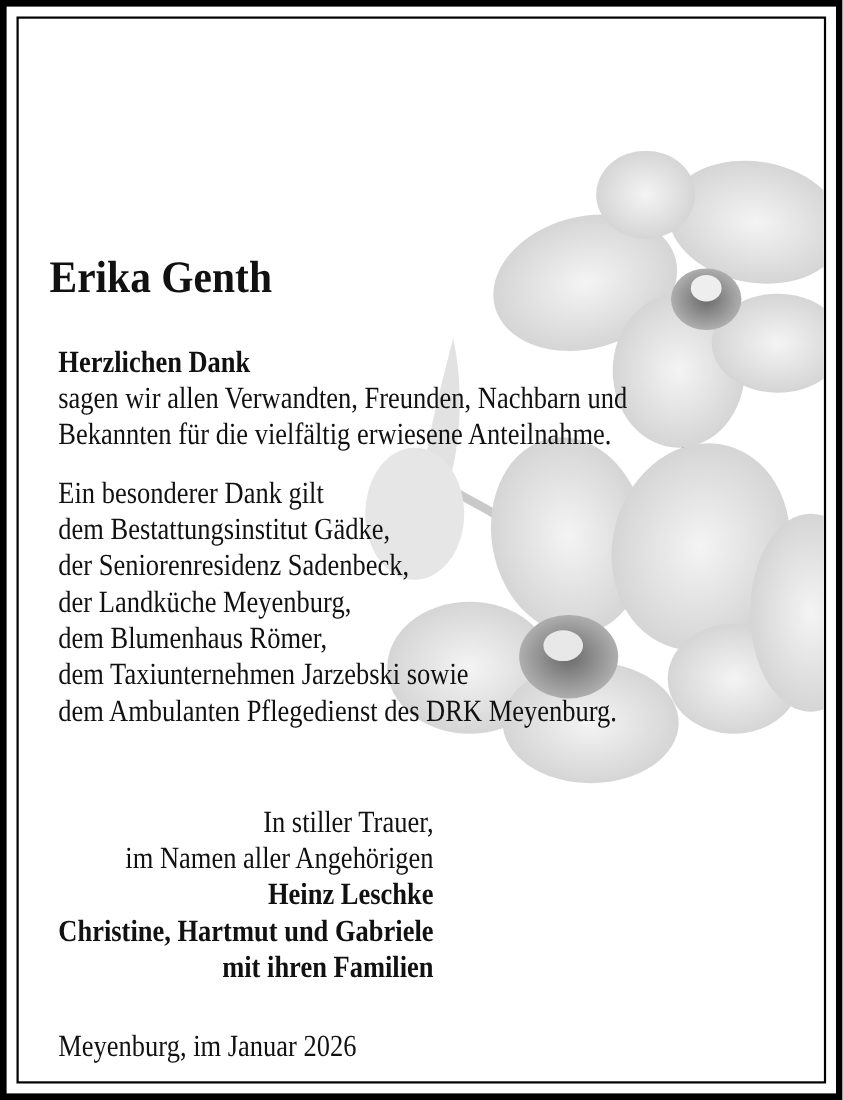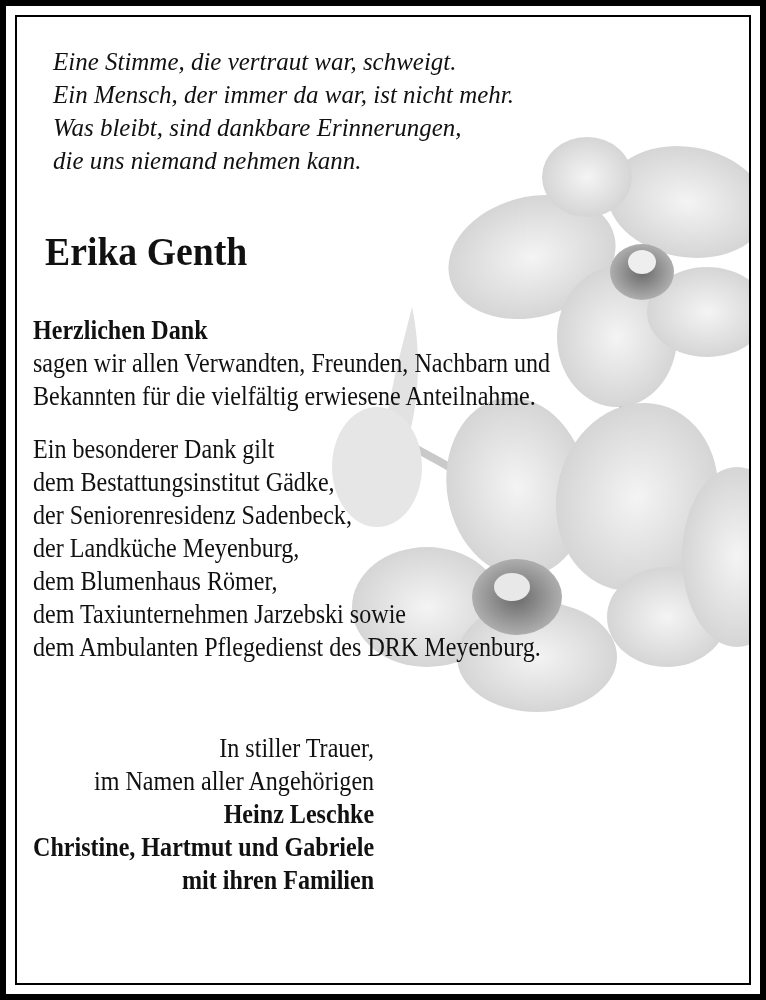--- a/index.html
+++ b/index.html
@@ -18,21 +18,21 @@
     .poem {
       position: absolute; left: 36px; top: 28px;
       font-style: italic; font-size: 26px; line-height: 33px;
     }
     .poem div { white-space: nowrap; transform: scaleX(0.96); transform-origin: left; }
     .name {
       position: absolute; left: 28px; top: 210px;
       font-weight: bold; font-size: 41px; line-height: 48px; white-space: nowrap;
       transform: scaleX(0.92); transform-origin: left;
     }
-    .block { position: absolute; left: 16px; font-size: 28px; line-height: 33px; }
+    .block { position: absolute; left: 36px; font-size: 28px; line-height: 33px; }
     .block div { white-space: nowrap; transform: scaleX(0.86); transform-origin: left; }
     .bold { font-weight: bold; }
     .thanks { top: 296px; }
     .special { top: 415px; }
     .closing { top: 714px; text-align: right; }
     .date { top: 918px; }
   </style>
 </head>
 <body>
 
@@ -71,26 +71,20 @@
       <ellipse cx="110" cy="470" rx="75" ry="60" fill="url(#pet)"></ellipse>
       <ellipse cx="350" cy="480" rx="60" ry="50" fill="url(#pet)"></ellipse>
       <ellipse cx="220" cy="520" rx="80" ry="55" fill="url(#pet)"></ellipse>
       <ellipse cx="200" cy="460" rx="45" ry="38" fill="url(#lip)"></ellipse>
       <ellipse cx="195" cy="450" rx="18" ry="14" fill="#e8e8e8"></ellipse>
 
       <ellipse cx="420" cy="420" rx="55" ry="90" fill="url(#pet)"></ellipse>
     </svg>
 
     <div class="content">
-      <div class="poem serif">
-        <div>Eine Stimme, die vertraut war, schweigt.</div>
-        <div>Ein Mensch, der immer da war, ist nicht mehr.</div>
-        <div>Was bleibt, sind dankbare Erinnerungen,</div>
-        <div>die uns niemand nehmen kann.</div>
-      </div>
 
       <div class="name serif">Erika Genth</div>
 
       <div class="block thanks serif">
         <div class="bold">Herzlichen Dank</div>
         <div>sagen wir allen Verwandten, Freunden, Nachbarn und</div>
         <div>Bekannten für die vielfältig erwiesene Anteilnahme.</div>
       </div>
 
       <div class="block special serif">
@@ -104,15 +98,18 @@
       </div>
 
       <div class="block closing serif">
         <div>In stiller Trauer,</div>
         <div>im Namen aller Angehörigen</div>
         <div class="bold">Heinz Leschke</div>
         <div class="bold">Christine, Hartmut und Gabriele</div>
         <div class="bold">mit ihren Familien</div>
       </div>
 
+      <div class="block date serif">
+        <div>Meyenburg, im Januar 2026</div>
+      </div>
     </div>
   </div>
 </div>
 
 </body></html>

